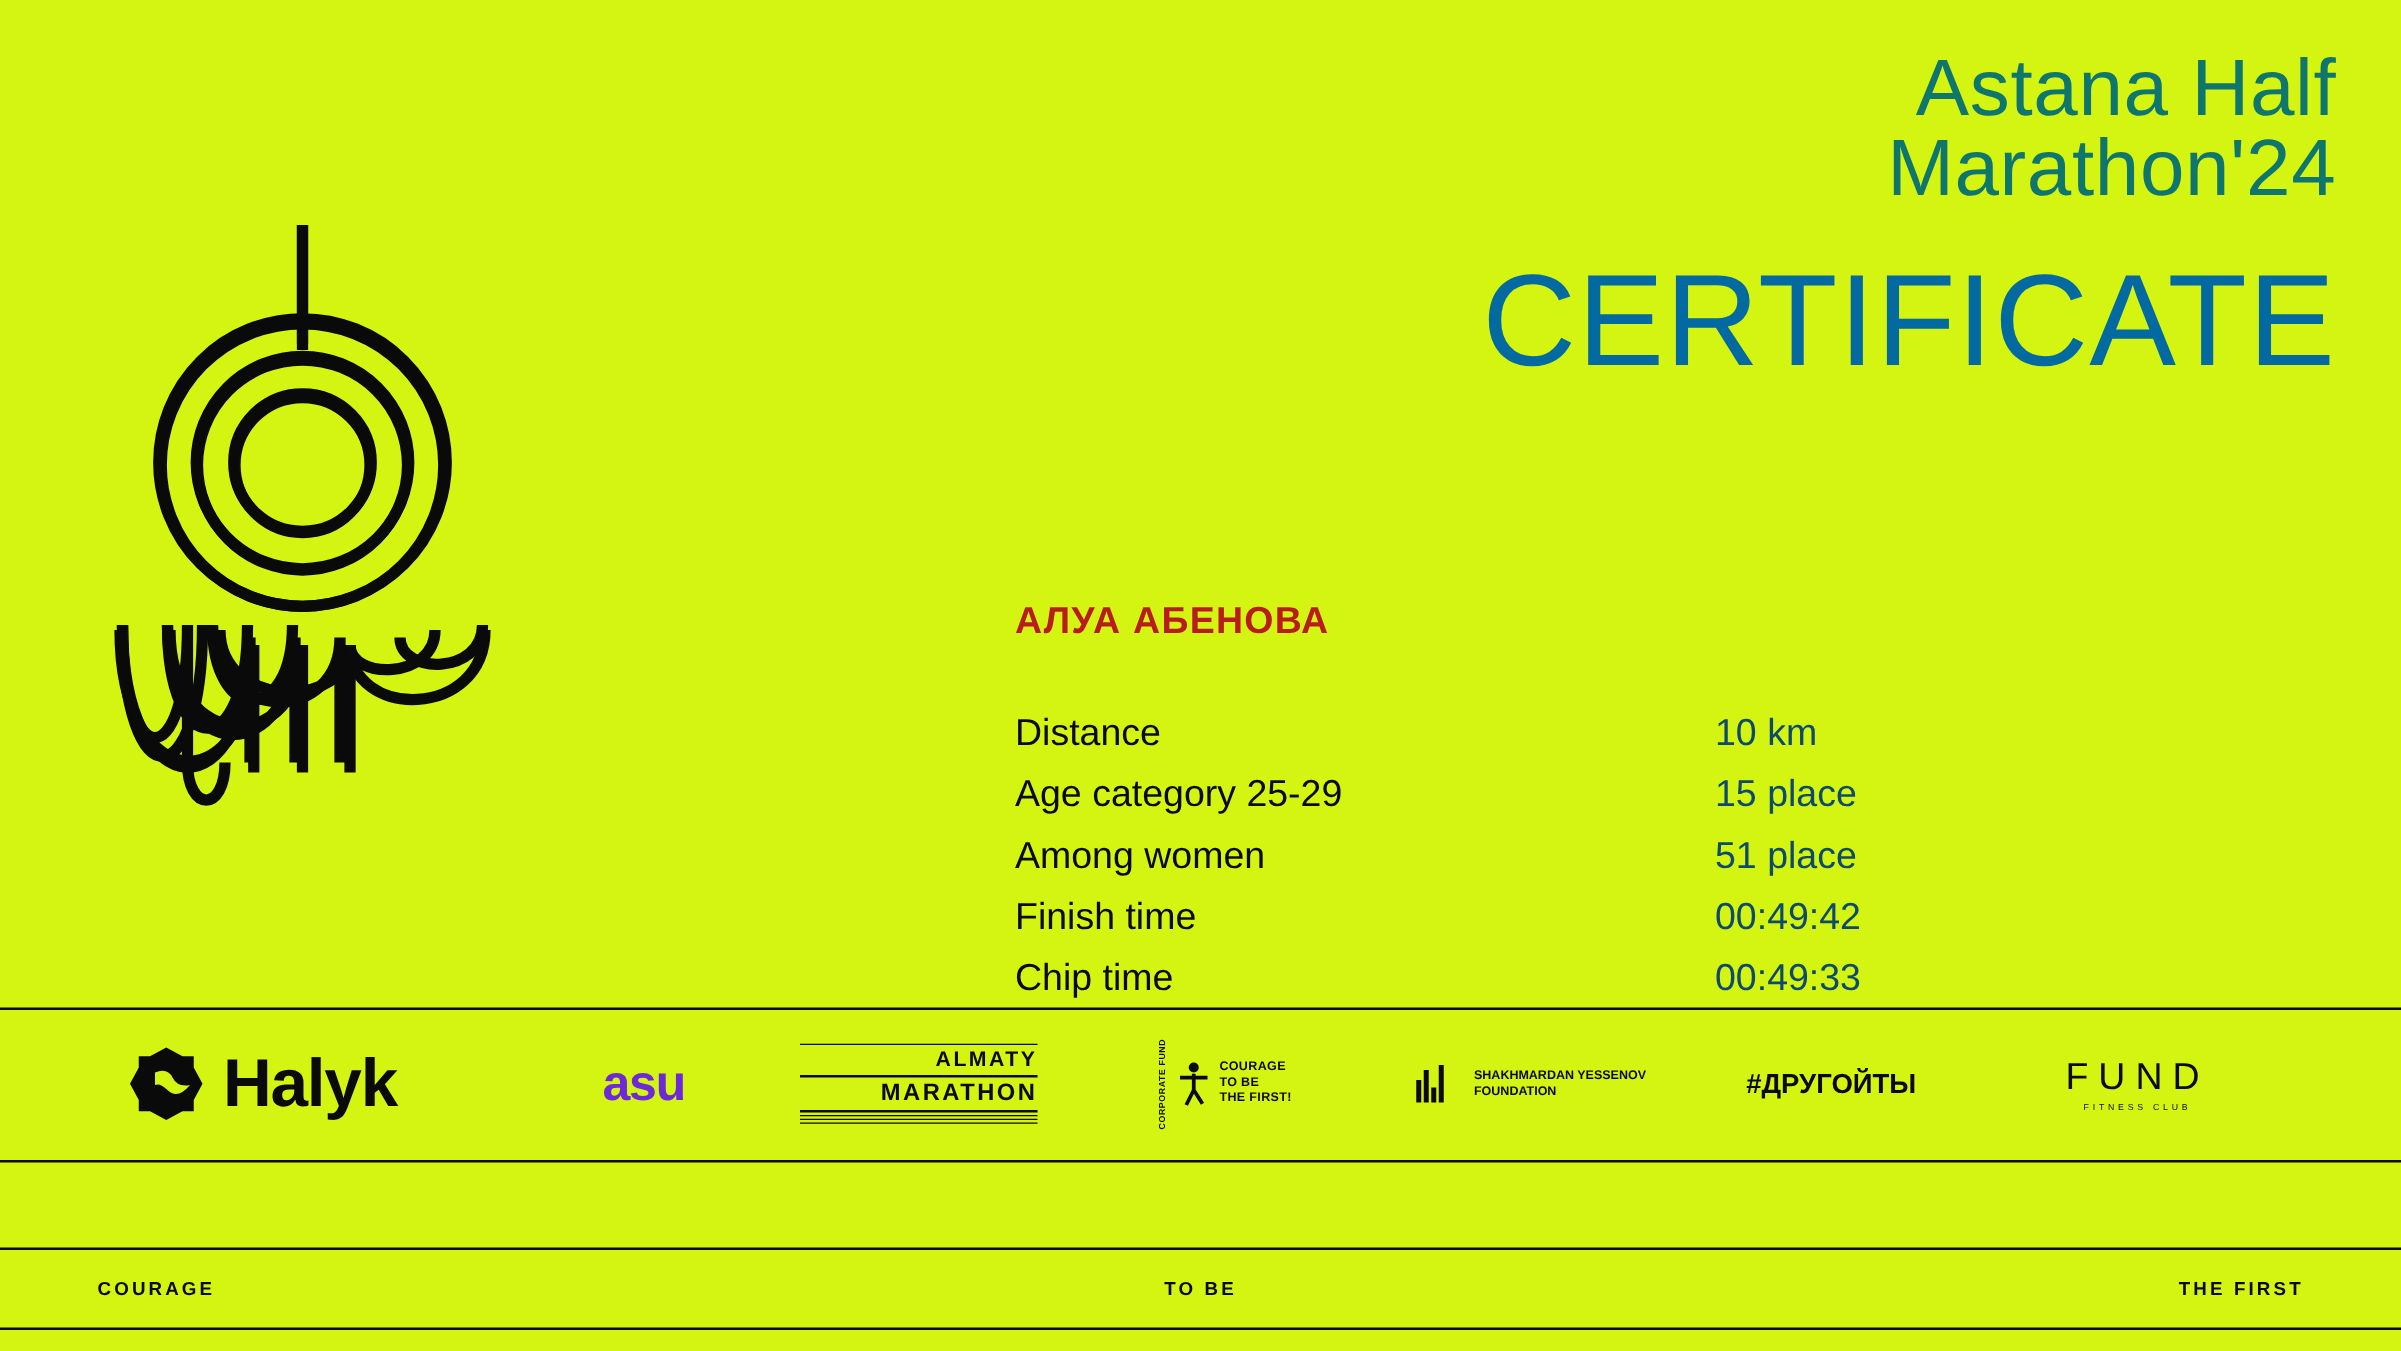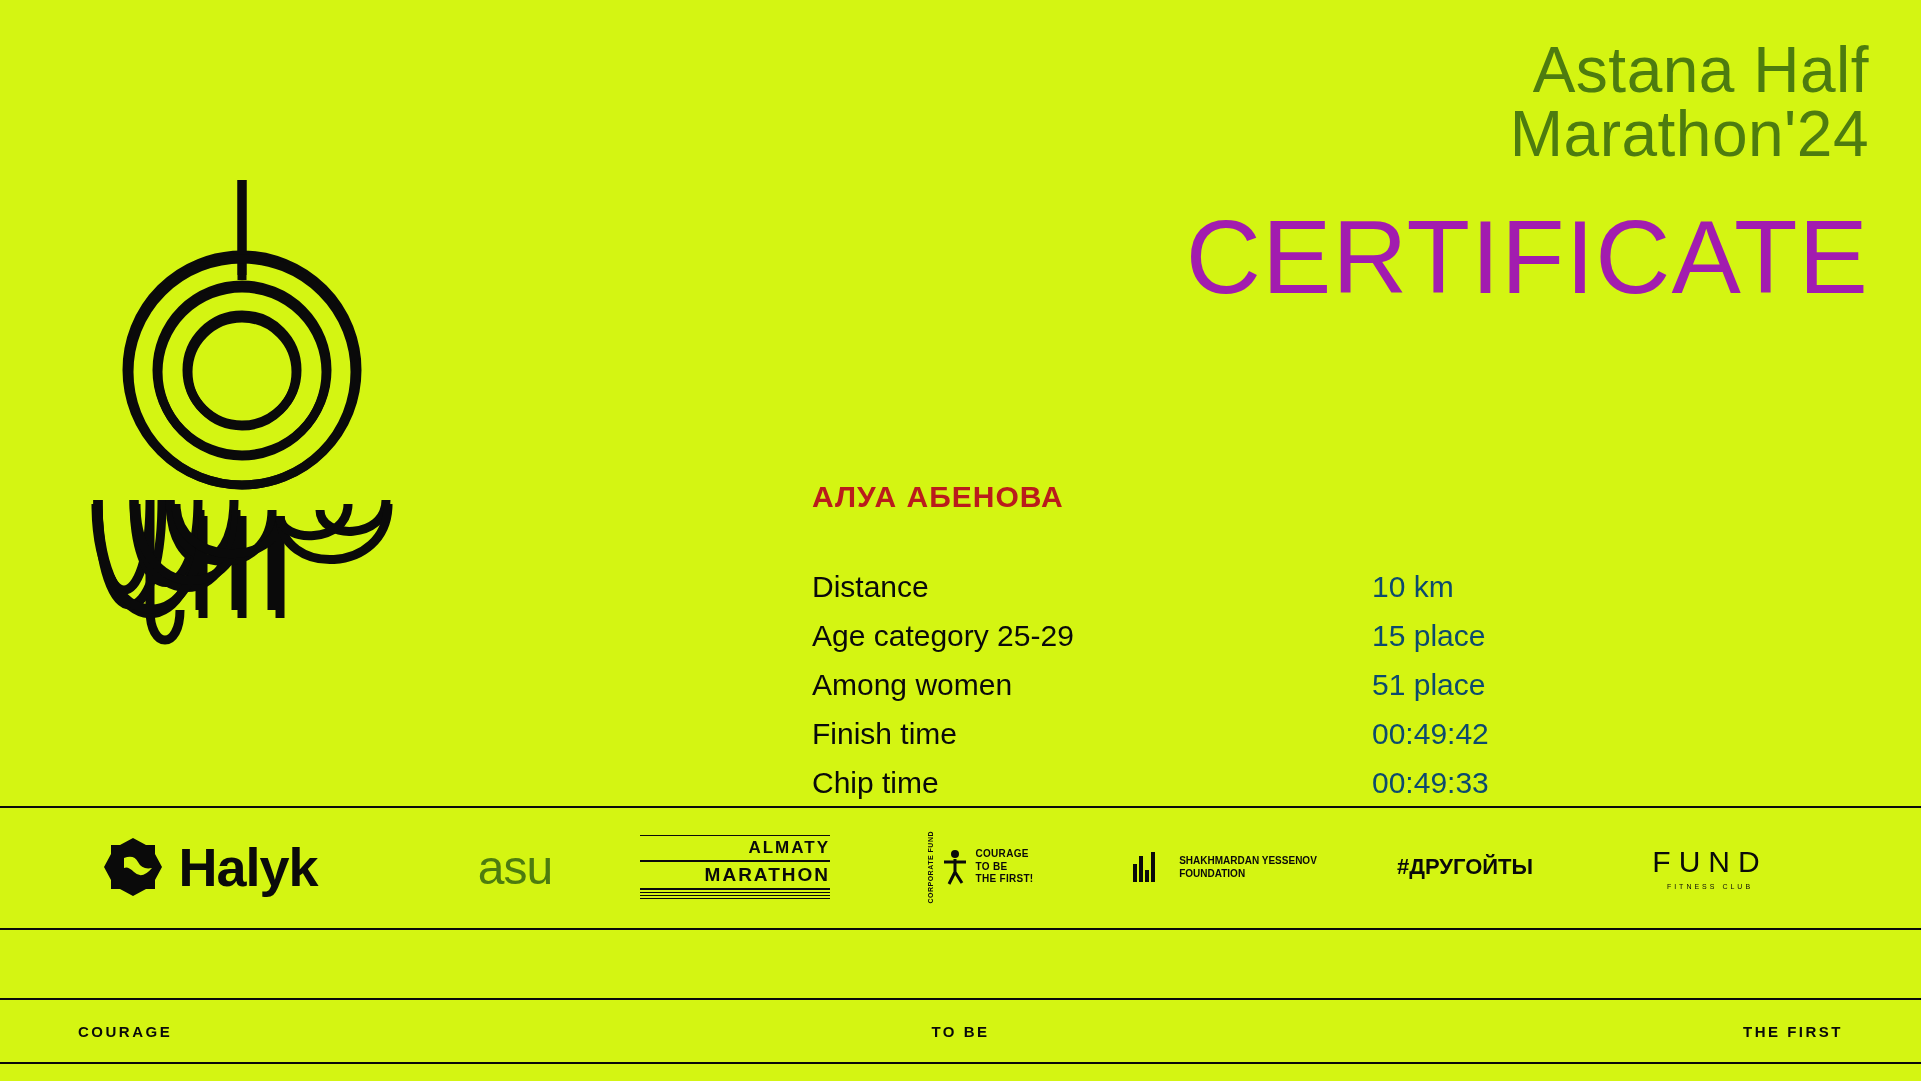--- a/index.html
+++ b/index.html
@@ -25,31 +25,31 @@
     position: absolute;
     right: 52px;
     top: 38px;
     text-align: right;
     line-height: 1.0;
   }
   .event-title {
     font-size: 64px;
     font-weight: 500;
     letter-spacing: 0.5px;
-    color: #4d7c0f;
+    color: #0f766e;
     white-space: pre-line;
   }
   .cert-word {
     position: absolute;
     right: 52px;
     top: 198px;
     font-size: 104px;
     font-weight: 400;
     letter-spacing: 1px;
-    color: #a21caf;
+    color: #0369a1;
   }
 
   
   .athlete-name {
     position: absolute;
     left: 812px;
     top: 480px;
     font-size: 30px;
     font-weight: 700;
     letter-spacing: 1px;
@@ -128,24 +128,24 @@
   .sp-krida { width: 260px; }
 
   .halyk-wrap { display: flex; align-items: center; gap: 14px; }
   .halyk-text {
     font-size: 54px;
     font-weight: 700;
     letter-spacing: -1px;
     color: #0a0a0a;
   }
   .asu-text {
-    font-size: 48px;
-    font-weight: 400;
+    font-size: 40px;
+    font-weight: 700;
     letter-spacing: -1px;
-    color: #4d7c0f;
+    color: #6d28d9;
   }
 
   .almaty-logo { text-align: center; width: 190px; }
   .almaty-logo .ln {
     height: 2px; background: #0a0a0a; margin: 2px 0;
   }
   .almaty-logo .t1 {
     font-size: 17px; font-weight: 700; letter-spacing: 2px; text-align: right;
   }
   .almaty-logo .t2 {

